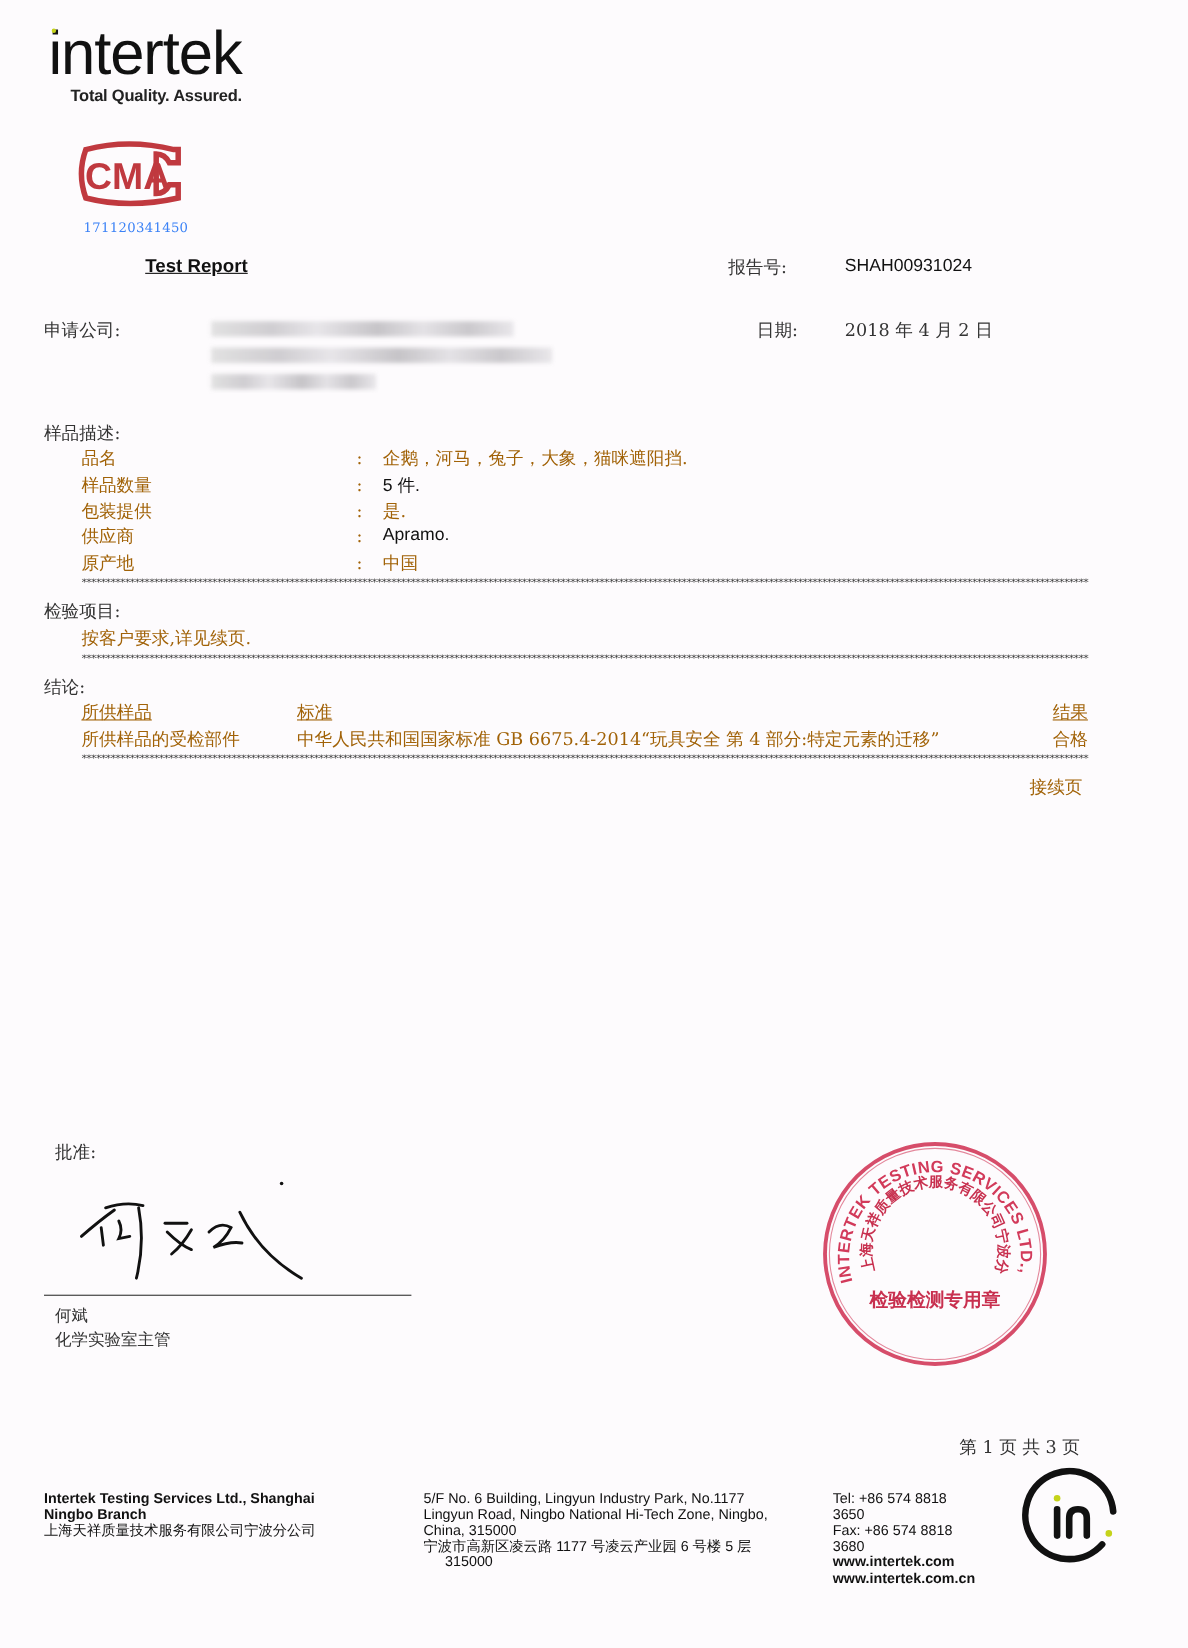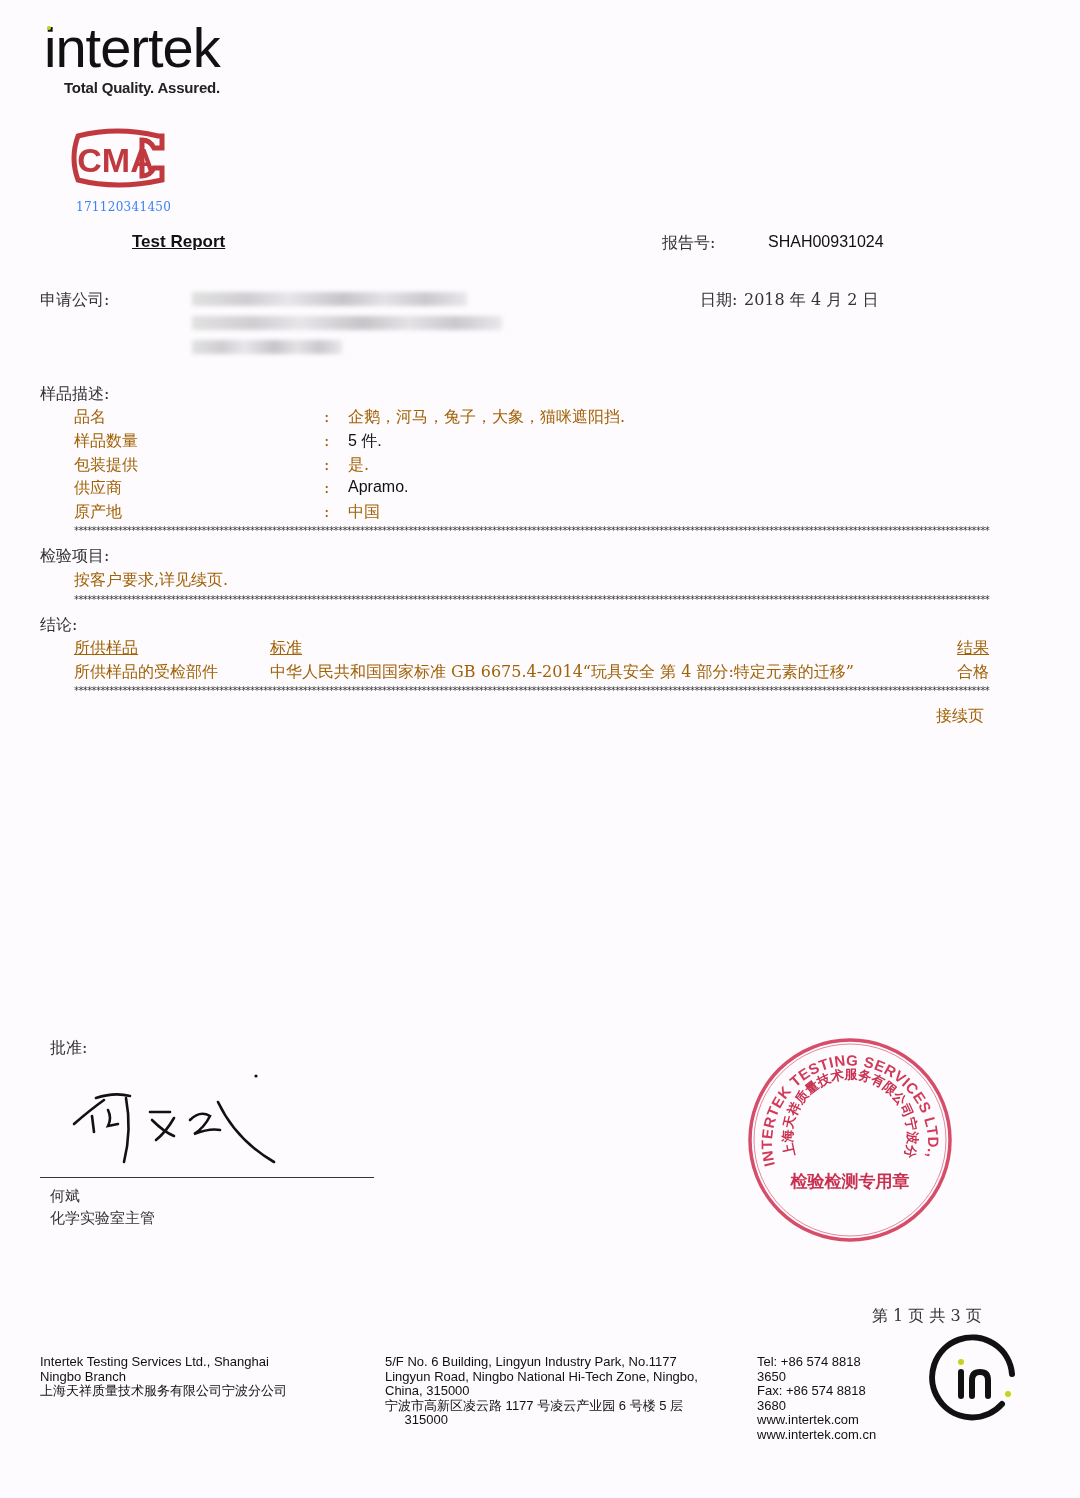--- a/index.html
+++ b/index.html
@@ -29,21 +29,21 @@
   .row { position:absolute; font-size:16px; color:#a16207; }
   .stars { position:absolute; left:74px; width:918px; height:10px; overflow:hidden; white-space:nowrap; font-size:10px; line-height:10px; color:#333; letter-spacing:-0.6px; font-family:"DejaVu Sans",sans-serif; }
 
   .u { text-decoration:underline;text-align:right; }
 
   .sig-line { left:40px; top:1177px; width:334px; height:1px; background:#333; }
 
   .stamp { left:745px; top:1035px; width:210px; height:210px; }
 
   .footer-sm { font-size:13px; line-height:14.5px; color:#111; font-family:"Liberation Sans","DejaVu Sans",sans-serif; }
-  .footer-b { font-weight:400; }
+  .footer-b { font-weight:700; }
   .in-logo { left:928px; top:1334px; width:92px; height:92px; }
 </style>
 </head>
 <body>
 
 <div class="abs logo-word">intertek</div>
 <div class="abs logo-dot"></div>
 <div class="abs logo-tag">Total Quality. Assured.</div>
 
 <svg class="abs cma" viewBox="0 0 102 60">
@@ -54,22 +54,22 @@
 
 <div class="abs title">Test Report</div>
 <div class="abs lbl" style="left:662px;top:233px;">报告号:</div>
 <div class="abs val-sans" style="left:768px;top:233px;">SHAH00931024</div>
 
 <div class="abs lbl" style="left:40px;top:290px;">申请公司:</div>
 <div class="blur-line" style="left:192px;top:292px;width:275px;"></div>
 <div class="blur-line" style="left:192px;top:316px;width:310px;"></div>
 <div class="blur-line" style="left:192px;top:340px;width:150px;"></div>
 
-<div class="abs lbl" style="left:688px;top:290px;margin-left:12px;">日期:</div>
-<div class="abs lbl" style="left:744px;top:290px;">2018 年 4 月 2 日</div>
+<div class="abs lbl" style="left:688px;top:290px;">日期:</div>
+<div class="abs lbl" style="left:768px;top:290px;">2018 年 4 月 2 日</div>
 
 <div class="abs lbl" style="left:40px;top:384px;">样品描述:</div>
 
 <div class="row" style="left:74px;top:407px;">品名</div>
 <div class="row" style="left:324px;top:407px;">:</div>
 <div class="row" style="left:348px;top:407px;">企鹅，河马，兔子，大象，猫咪遮阳挡.</div>
 
 <div class="row" style="left:74px;top:431px;">样品数量</div>
 <div class="row" style="left:324px;top:431px;">:</div>
 <div class="row sans" style="left:348px;top:431px;color:#111;">5 件.</div>

